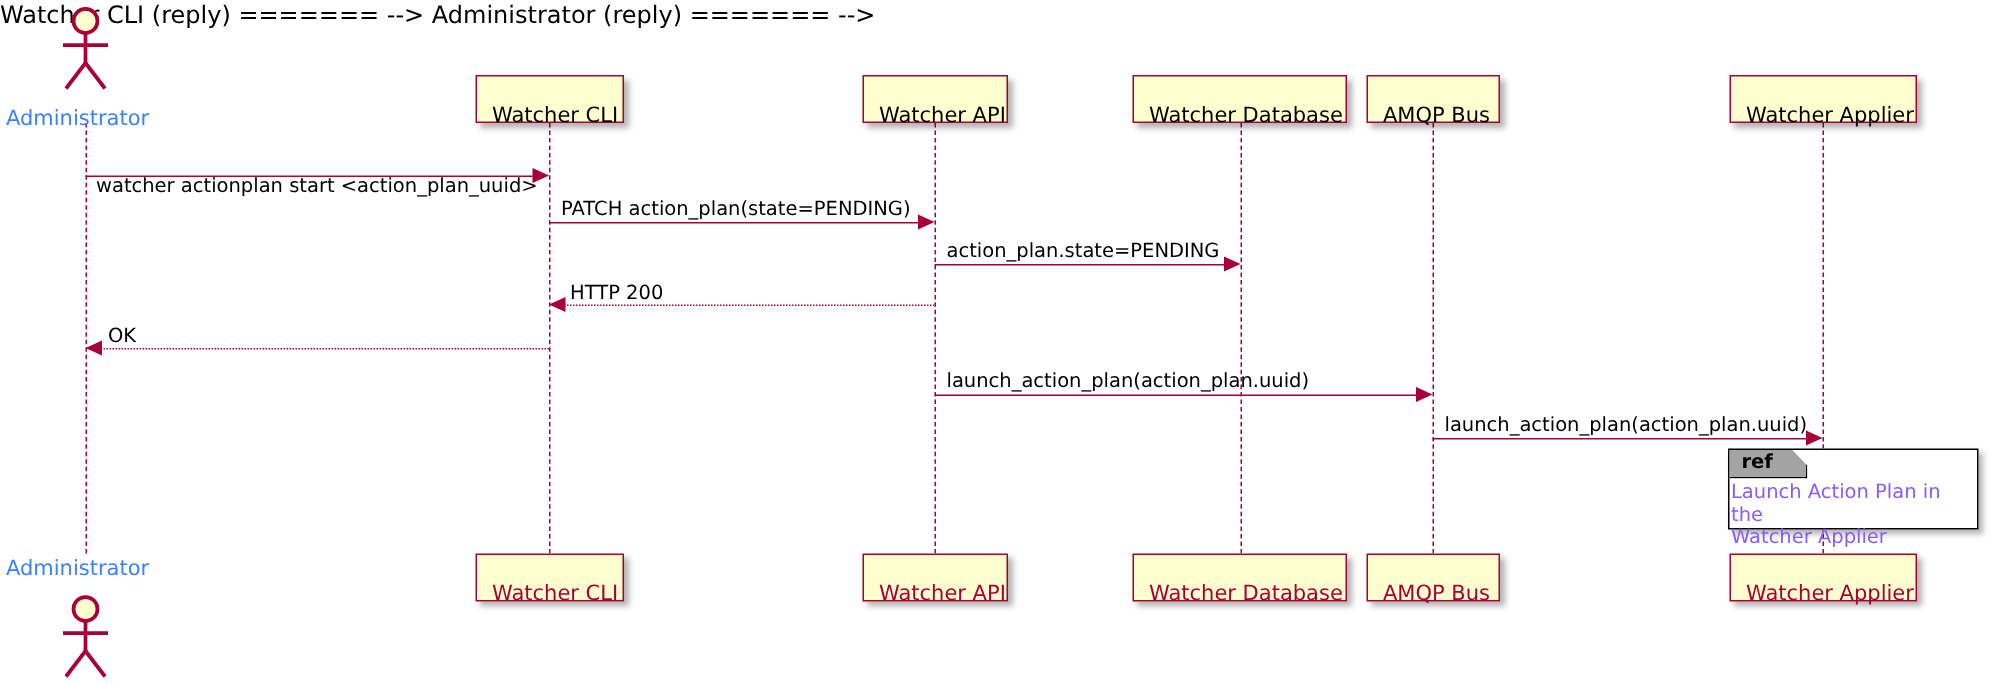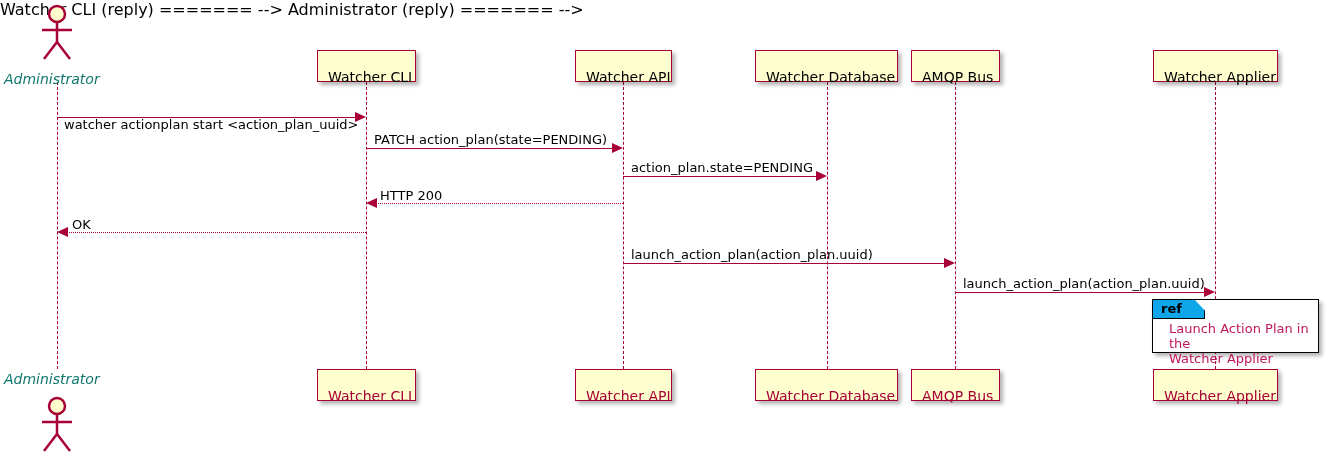--- a/index.html
+++ b/index.html
@@ -42,23 +42,22 @@
   
   .actor {
     position: absolute;
     width: 46px;
     height: 56px;
   }
   .actor svg { display: block; }
   .actor-label {
     position: absolute;
     font-size: 14px;
-    color: #0f766e;
+    color: #3b82f6;
     white-space: nowrap;
-    font-style: italic;
   }
   
   .msg-line {
     position: absolute;
     height: 0;
     border-top: 1.5px solid #A80036;
   }
   .msg-line.dashed {
     border-top: 1.5px dotted #A80036;
   }
@@ -90,38 +89,38 @@
     box-sizing: border-box;
     background: #FFFFFF;
     border: 1.5px solid #000000;
     box-shadow: 3px 3px 4px rgba(0,0,0,0.30);
   }
   .ref-tab {
     position: absolute;
     left: 0;
     top: 0;
     box-sizing: border-box;
-    background: #0ea5e9;
+    background: #a3a3a3;
     border-right: 1.5px solid #000000;
     border-bottom: 1.5px solid #000000;
     height: 19px;
     padding: 0 22px 0 8px;
     font-size: 13px;
     font-weight: bold;
     line-height: 18px;
     color: #000000;
     clip-path: polygon(0 0, calc(100% - 10px) 0, 100% 55%, 100% 100%, 0 100%);
   }
   .ref-text {
     position: absolute;
-    left: 16px;
+    left: 1px;
     top: 21px;
     font-size: 13px;
     line-height: 15px;
-    color: #be185d;
+    color: #8b5cf6;
     white-space: pre-line;
   }
 </style>
 </head>
 <body>
 
 <div id="canvas">
 
   
   <div class="lifeline" style="left:57px; top:82px; height:287px;"></div>

